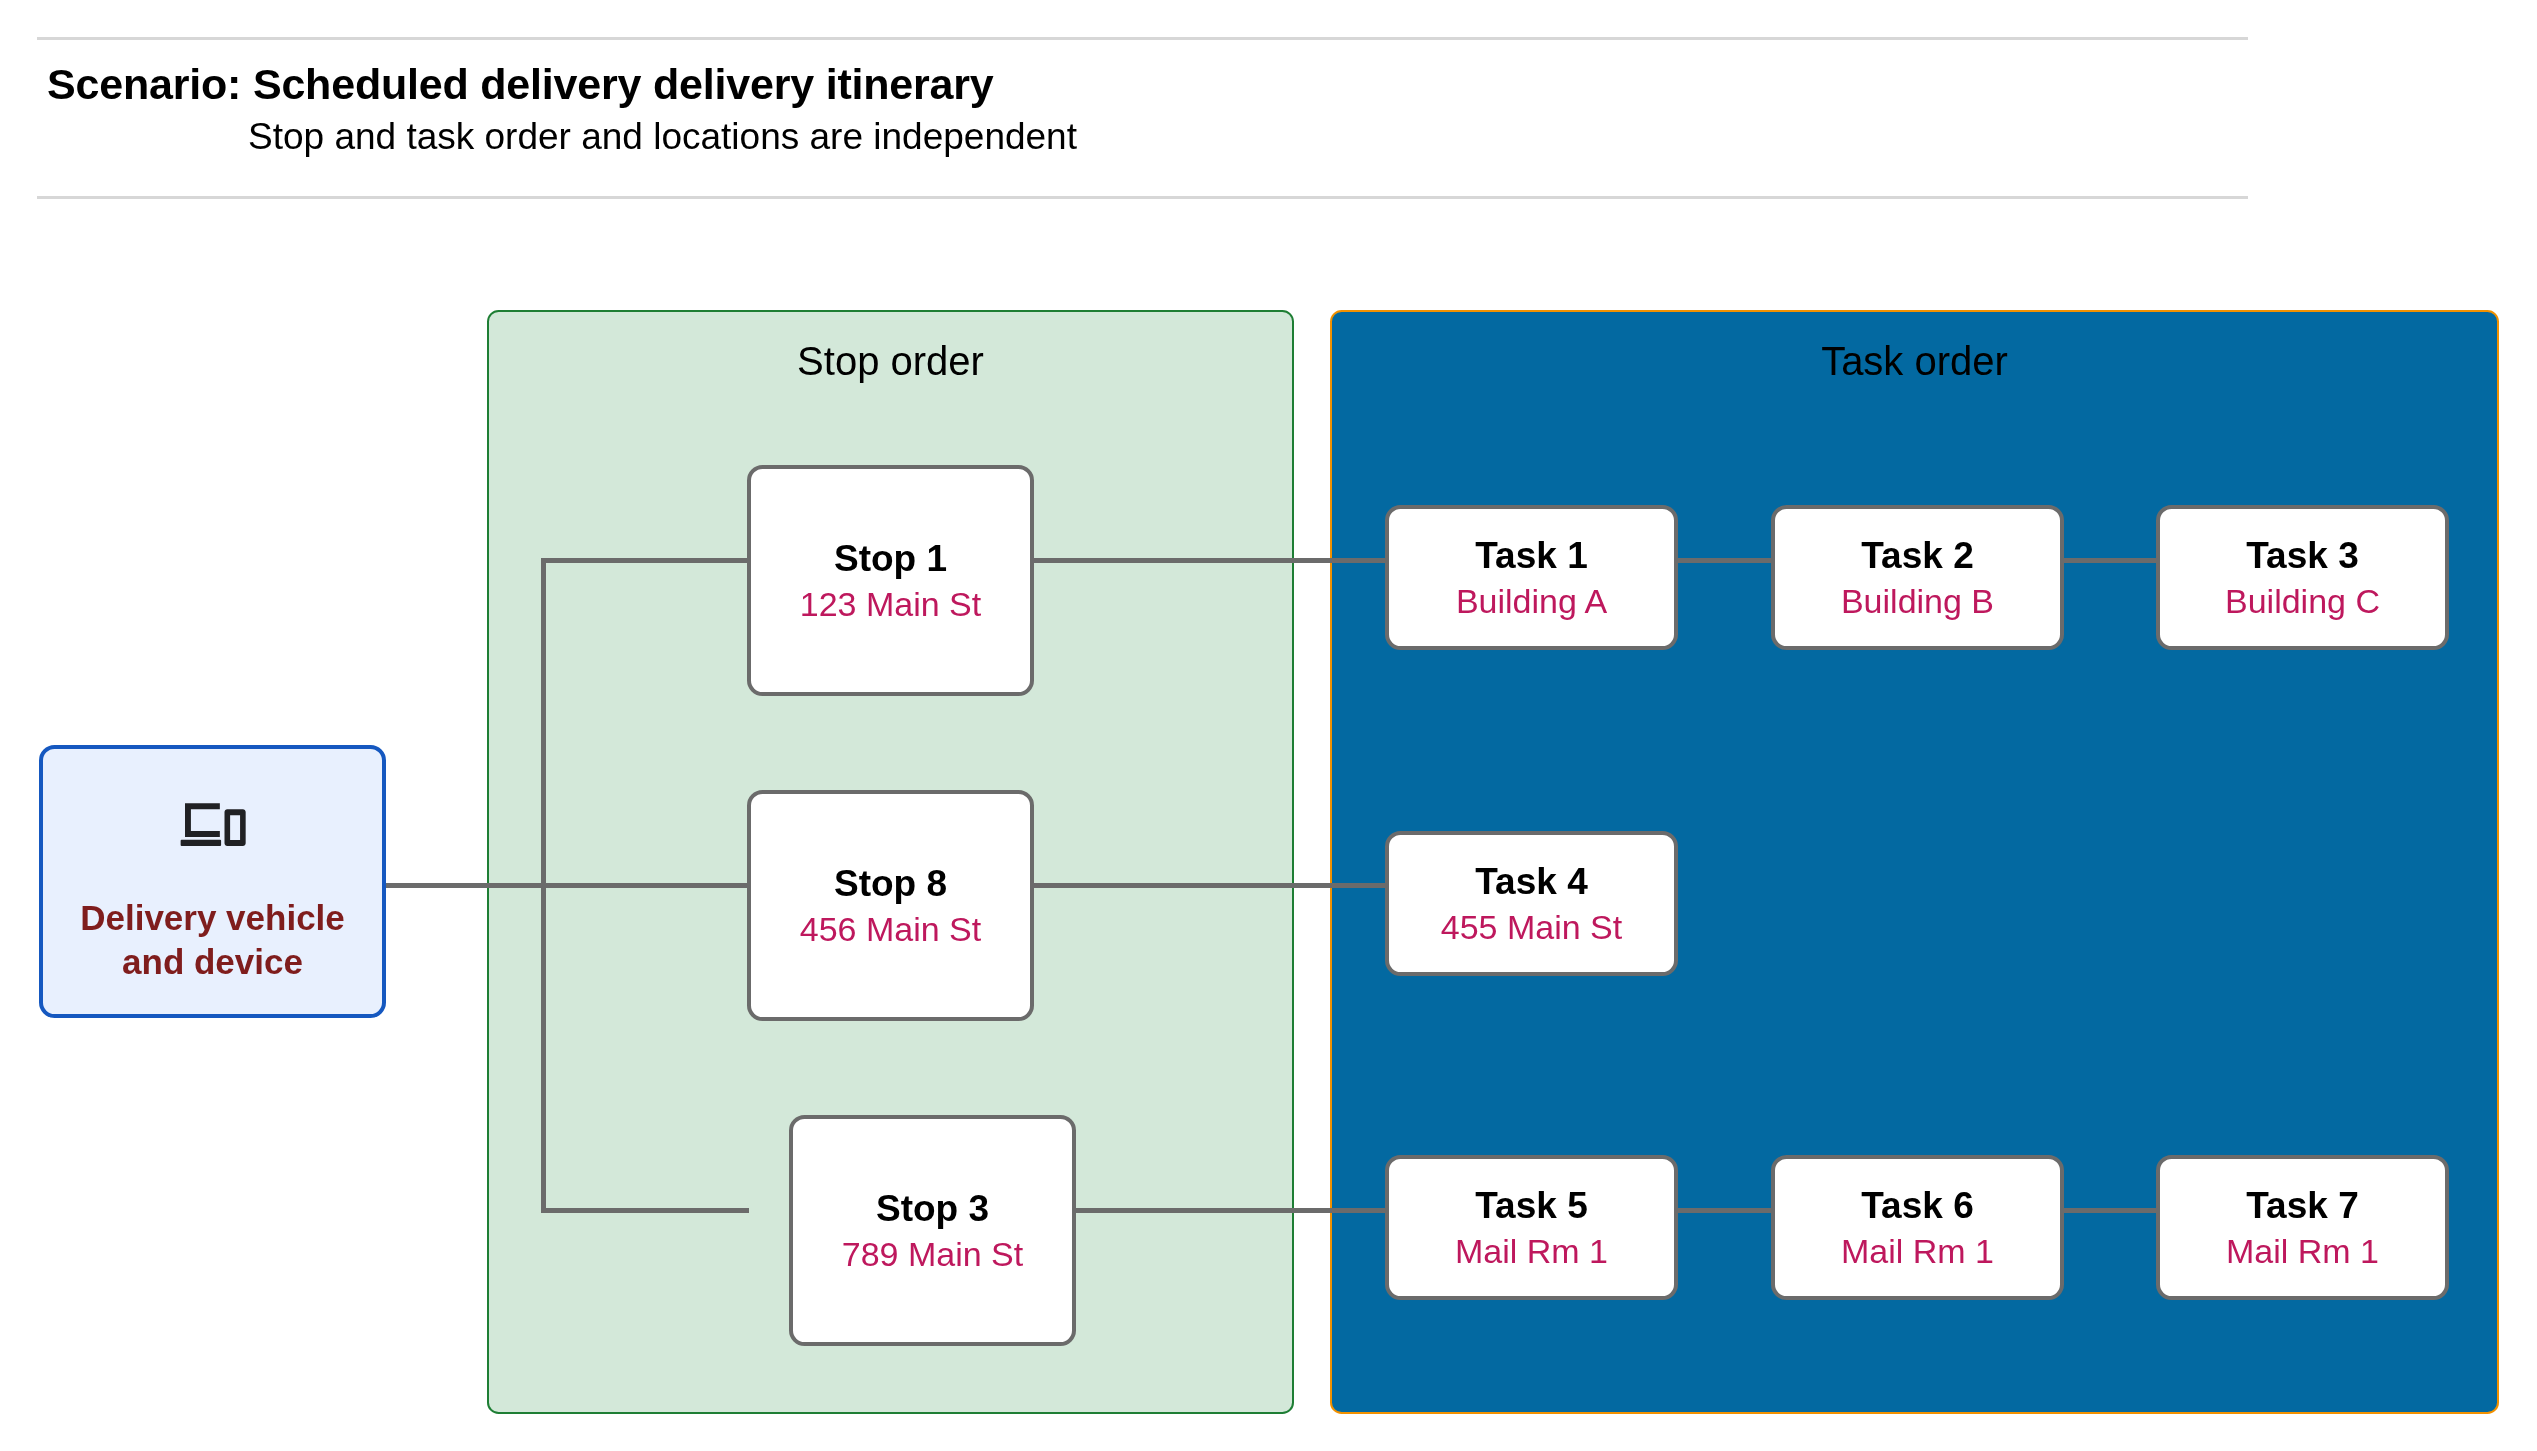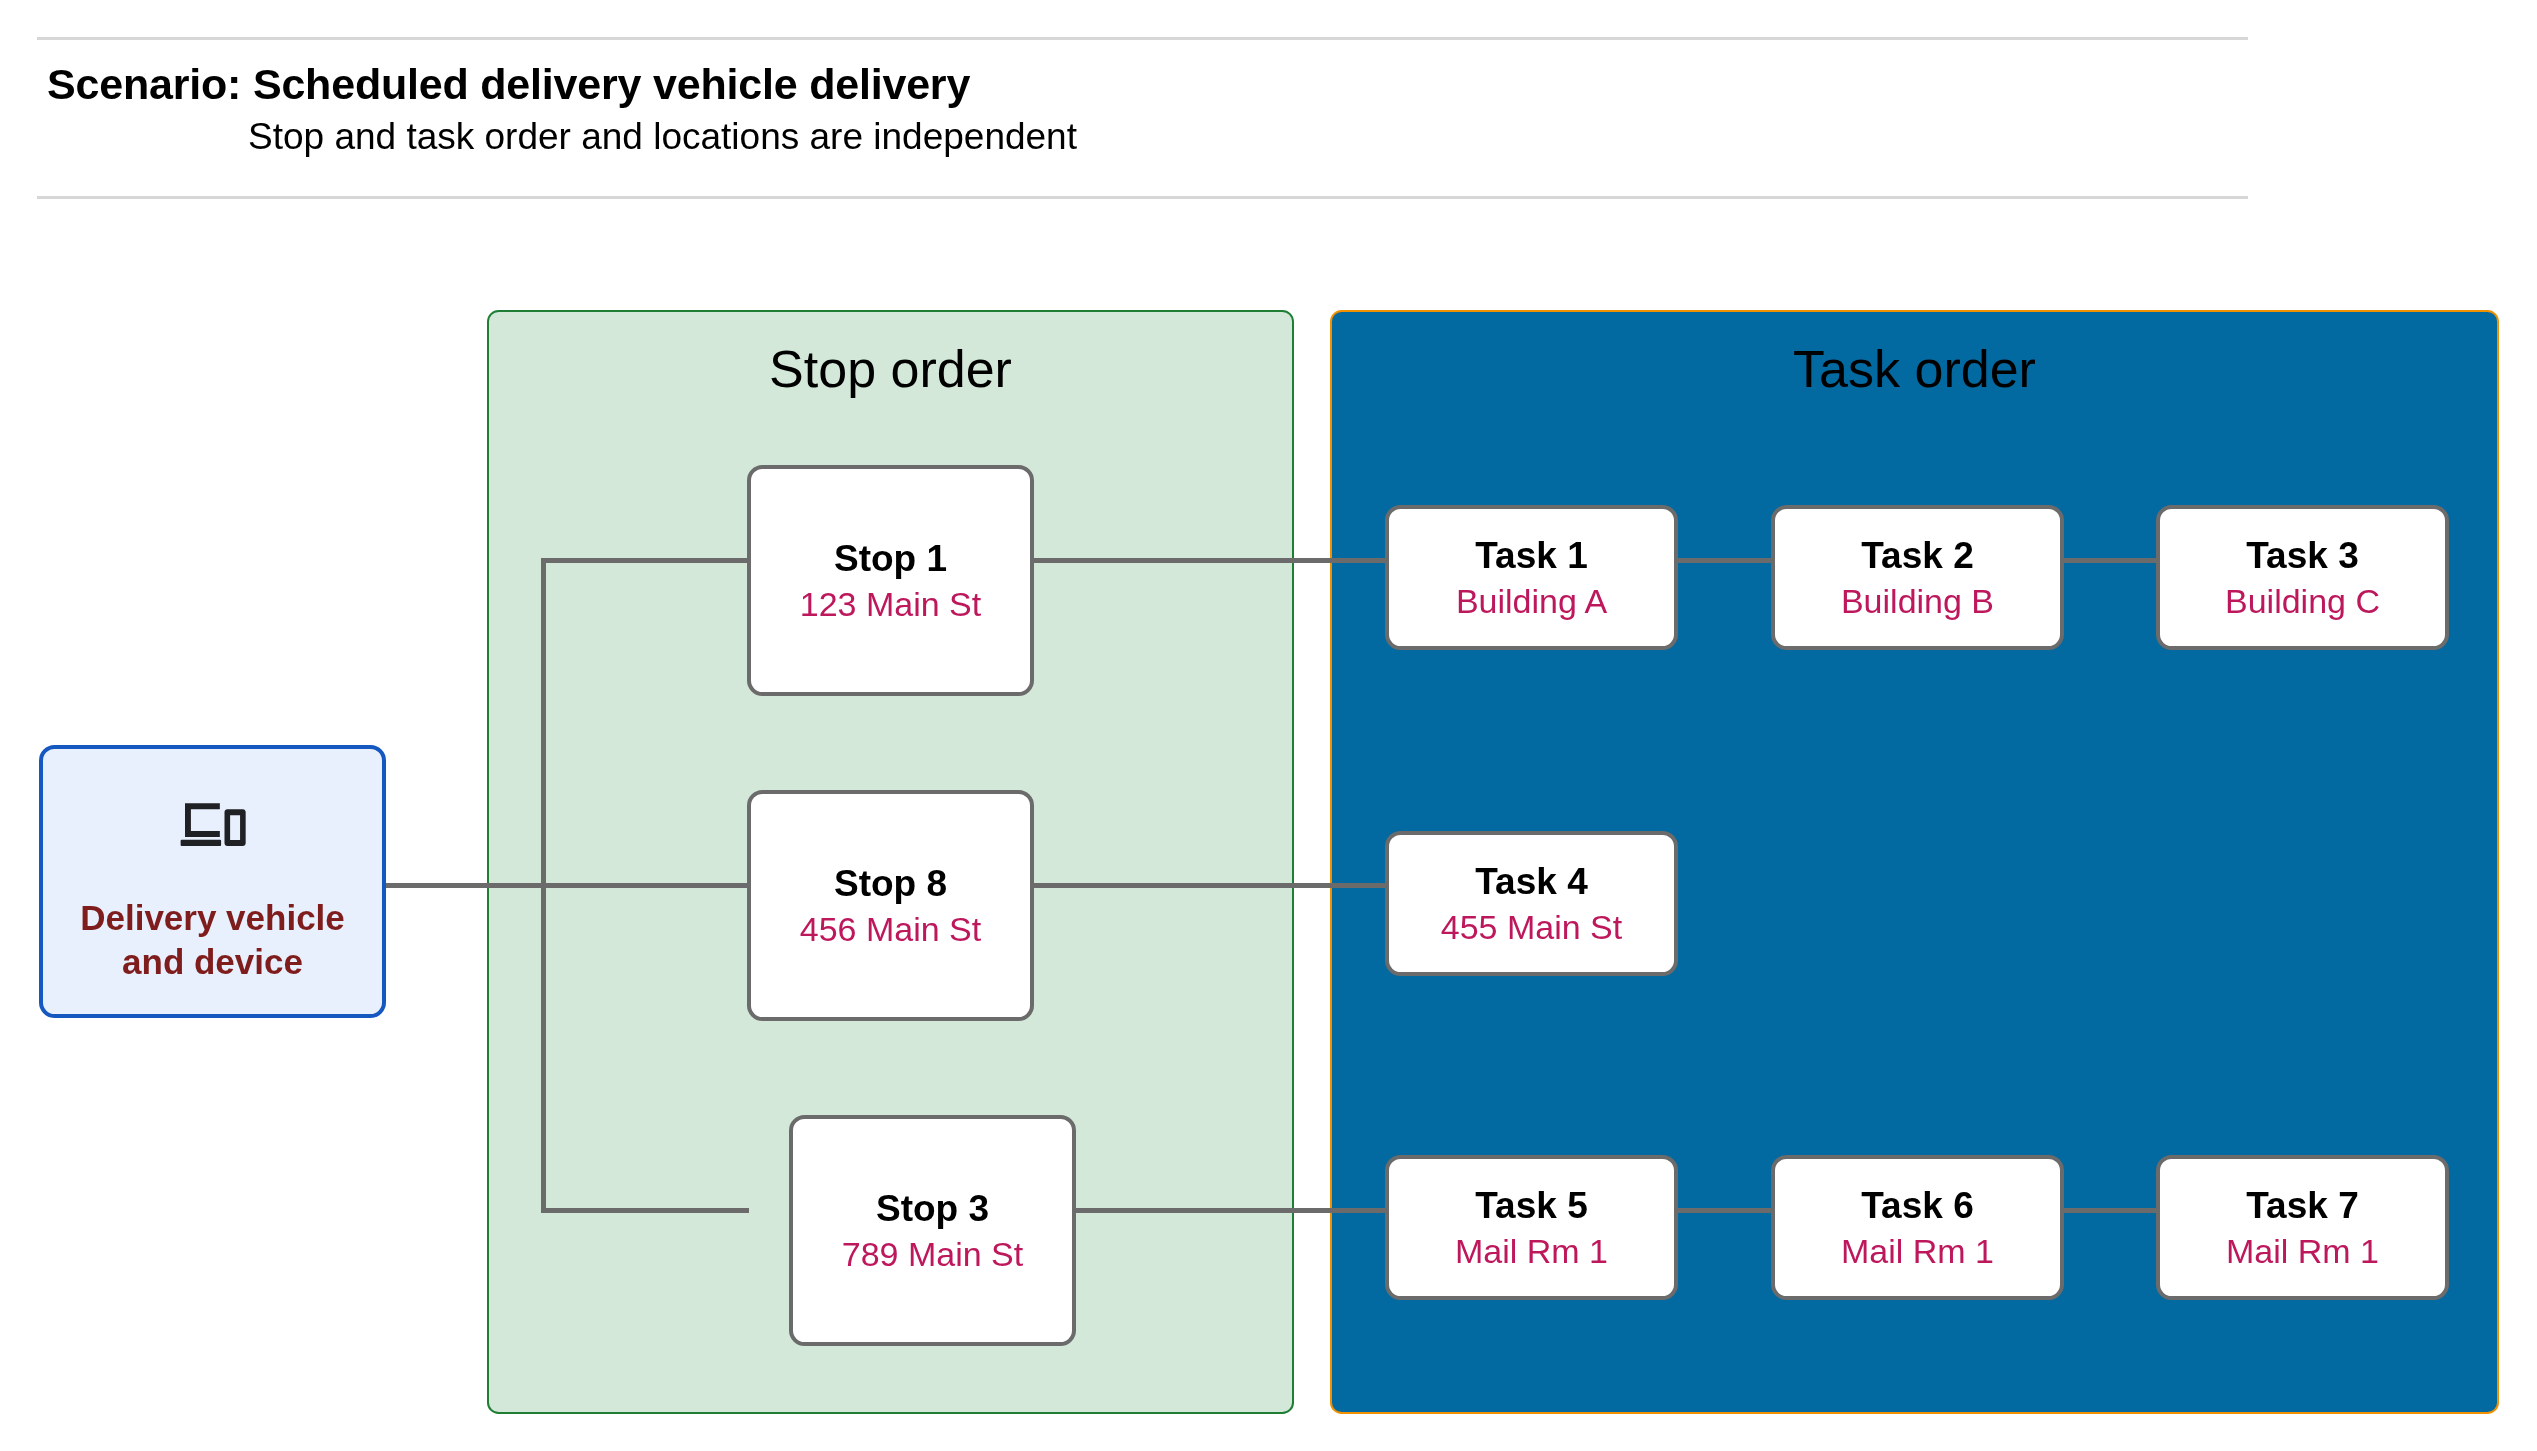--- a/index.html
+++ b/index.html
@@ -55,21 +55,21 @@
     position: absolute;
     border-radius: 11.6px;
     box-sizing: border-box;
   }
   .panel-title {
     position: absolute;
     top: 27px;
     left: 0;
     width: 100%;
     text-align: center;
-    font-size: 52px;
+    font-size: 40px;
     font-weight: normal;
     color: #000000;
   }
   #panel-stop {
     left: 487px;
     top: 310px;
     width: 807px;
     height: 1104px;
     background: #d3e8d9;
     border: 2.9px solid #1e7e34;
@@ -152,21 +152,21 @@
   }
 </style>
 </head>
 <body>
 
 <div id="canvas">
 
   <div class="rule top"></div>
   <div class="rule bottom"></div>
 
-  <div id="page-title">Scenario: Scheduled delivery vehicle delivery</div>
+  <div id="page-title">Scenario: Scheduled delivery delivery itinerary</div>
   <div id="page-subtitle">Stop and task order and locations are independent</div>
 
   <div class="panel" id="panel-stop">
     <div class="panel-title">Stop order</div>
   </div>
 
   <div class="panel" id="panel-task">
     <div class="panel-title">Task order</div>
   </div>
 

